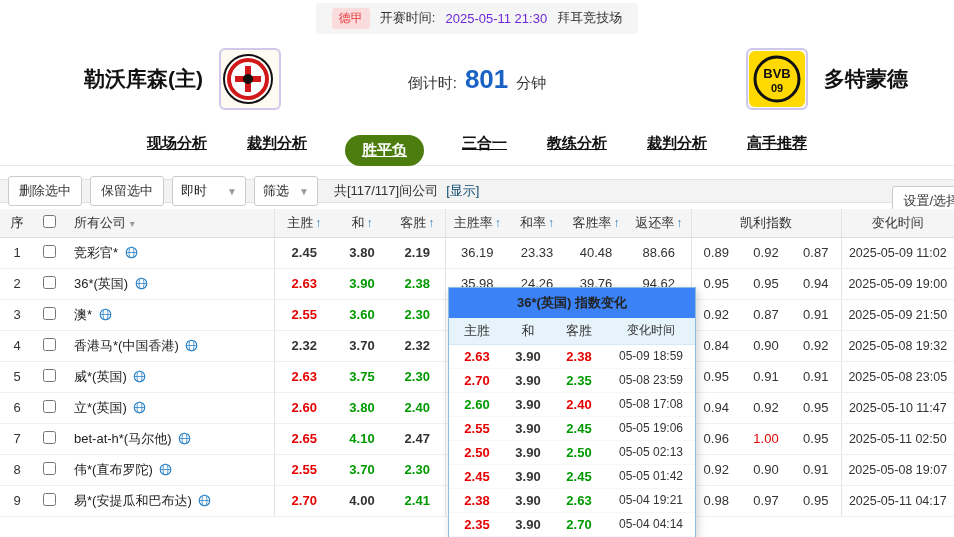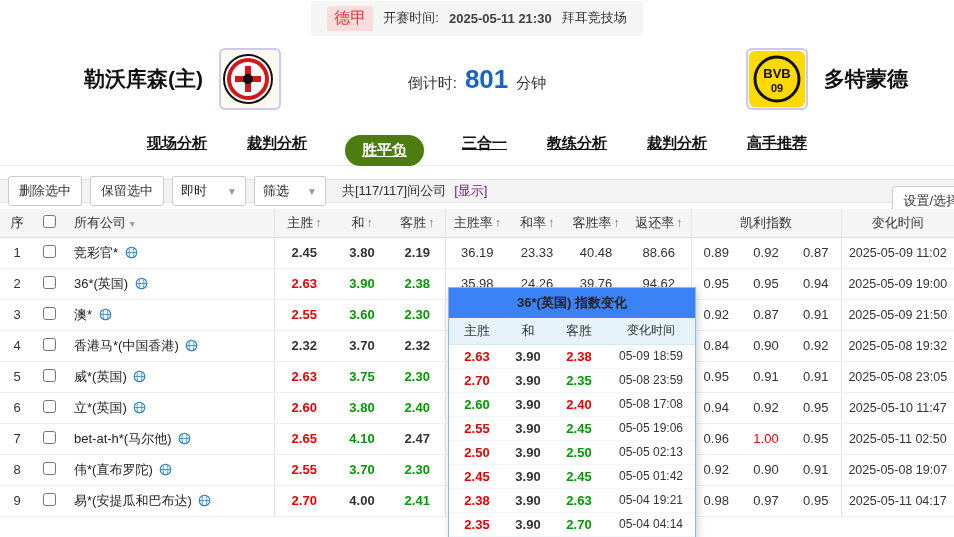--- a/index.html
+++ b/index.html
@@ -3,22 +3,22 @@
 <meta charset="utf-8">
 <style>
   * { margin:0; padding:0; box-sizing:border-box; }
   html,body { width:954px; height:537px; overflow:hidden; background:#fff;
     font-family:"Liberation Sans","DejaVu Sans",sans-serif; color:#222; }
 
   
   .topbar { height:36px; display:flex; align-items:center; justify-content:center; }
   .topbar-inner { display:flex; align-items:center; gap:10px; background:#f5f5f5;
     padding:5px 16px; border-radius:3px; font-size:13px; color:#333; }
-  .league-badge { background:#fbdcdc; color:#e4393c; padding:2px 7px; border-radius:3px; font-size:16px; }
-  .kickoff-time { font-weight:bold; color:#404040; }
+  .league-badge { background:#fbdcdc; color:#e4393c; padding:2px 7px; border-radius:3px; font-size:12px; }
+  .kickoff-time { font-weight:normal; color:#6d28d9; }
 
   
   .teams { height:86px; display:flex; align-items:center; position:relative; }
   .home-block { display:flex; align-items:center; gap:16px; margin-left:84px; }
   .away-block { display:flex; align-items:center; gap:16px; margin-left:auto; margin-right:46px; }
   .team-name { font-size:21px; font-weight:bold; color:#111; }
   .logo-box { width:62px; height:62px; border:2px solid #cfc8ea; border-radius:6px;
     background:#fdfaf2; display:flex; align-items:center; overflow:hidden; }
   .countdown { position:absolute; left:50%; top:50%; transform:translate(-50%,-50%);
     display:flex; align-items:baseline; gap:8px; font-size:15px; color:#333; }
@@ -30,24 +30,24 @@
   .tab { cursor:pointer; padding:6px 2px;text-decoration:underline; }
   .tab.active { background:#4d7c0f; color:#fff; padding:6px 17px; border-radius:17px;margin-top:13px; }
 
   
   .toolbar { margin-top:13px; height:24px; background:#f3f3f3; border-top:1px solid #e2e2e2;
     border-bottom:1px solid #e2e2e2; display:flex; align-items:center; gap:8px;
     padding:0 8px; font-size:13px; position:relative; }
   .tb-btn { background:#fff; border:1px solid #ccc; border-radius:3px; padding:5px 10px;
     font-size:13px; cursor:pointer; color:#333; }
   .tb-select { background:#fff; border:1px solid #ccc; border-radius:3px; padding:5px 8px;
-    min-width:74px; display:flex; justify-content:space-between; align-items:center; gap:18px; cursor:pointer;text-align:right; }
+    min-width:74px; display:flex; justify-content:space-between; align-items:center; gap:10px; cursor:pointer;text-align:right; }
   .caret { color:#999; font-size:10px; }
   .count-text { margin-left:8px; color:#333; }
-  .show-link { color:#701a75; cursor:pointer; }
+  .show-link { color:#0c4a6e; cursor:pointer; }
   .settings-btn { position:absolute; right:-16px; top:6px; }
 
   
   .table-wrap { position:relative; margin-top:6px; }
   table { border-collapse:collapse; width:954px; table-layout:fixed; font-size:13px; }
   th { background:#f5f5f5; height:28px; font-weight:normal; color:#333;
     border-bottom:1px solid #ddd; text-align:center; }
   td { height:31px; text-align:center; border-bottom:1px solid #efefef; color:#333; }
   .b-left { border-left:1px solid #e4e4e4; }
   .th-company, .c-company { text-align:left; padding-left:10px; }

